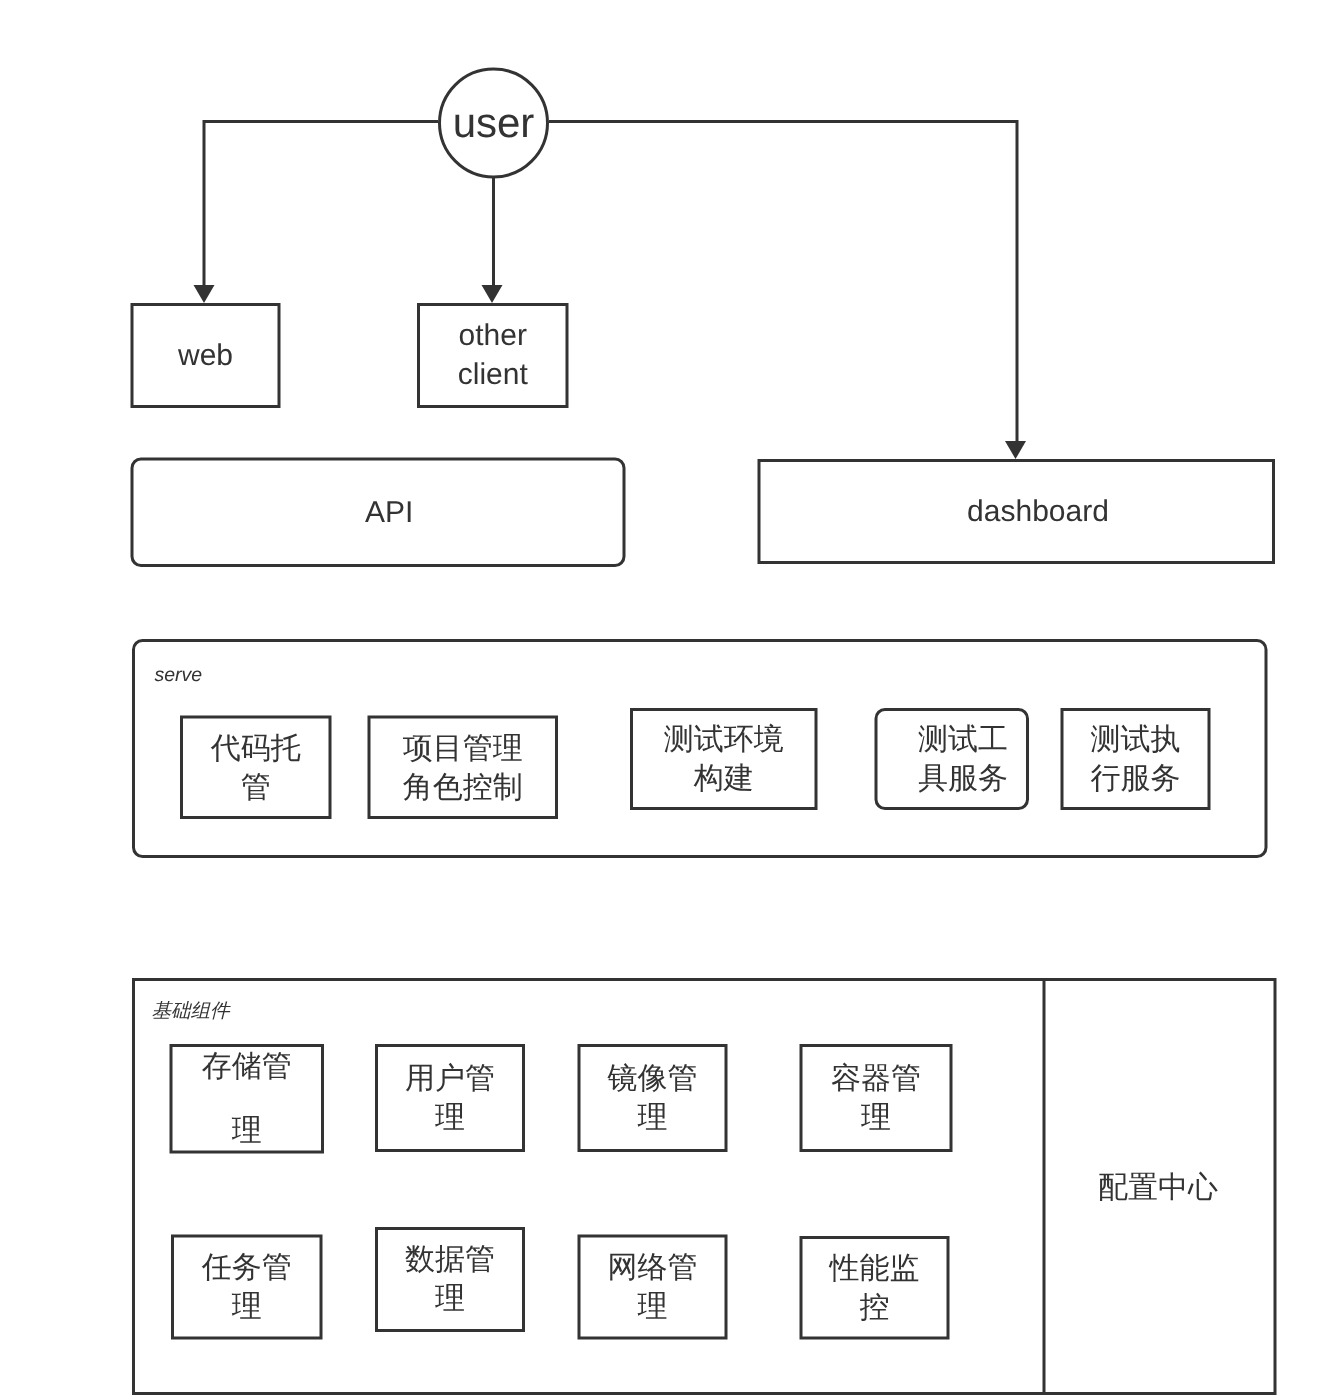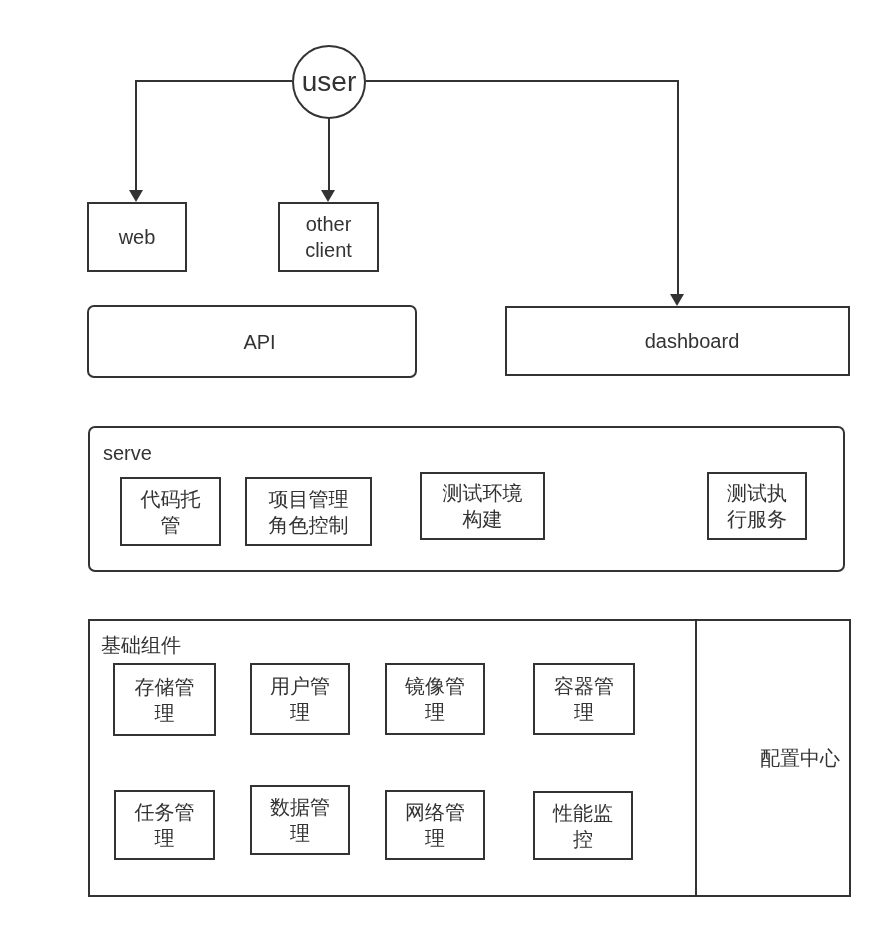--- a/index.html
+++ b/index.html
@@ -40,21 +40,22 @@
     font-size: 28px;
   }
   .container {
     position: absolute;
     box-sizing: border-box;
     border: 2px solid var(--stroke);
     background: var(--bg);
   }
   .group-title {
     position: absolute;
-    font-size: 20px;
+    font-size: 13px;
+    font-style: italic;
   }
   .hline { position: absolute; border-top: 2px solid var(--stroke); }
   .vline { position: absolute; border-left: 2px solid var(--stroke); }
   .arrow-down {
     position: absolute;
     width: 0; height: 0;
     border-left: 7px solid transparent;
     border-right: 7px solid transparent;
     border-top: 12px solid var(--stroke);
   }
@@ -106,33 +107,37 @@
     <div class="box" style="left:330px; top:44px; width:125px; height:68px;">
       <span>测试环境</span>
       <span>构建</span>
     </div>
 
     <div class="box" style="left:155px; top:49px; width:127px; height:69px;">
       <span>项目管理</span>
       <span>角色控制</span>
     </div>
 
+    <div class="box rounded" style="left:493px; top:44px; width:103px; height:68px;">
+      <span>测试工</span>
+      <span>具服务</span>
+    </div>
 
     <div class="box" style="left:617px; top:44px; width:100px; height:68px;">
       <span>测试执</span>
       <span>行服务</span>
     </div>
   </div>
 
-  <div class="container" style="left:88px; top:619px; width:763px; height:278px;">
+  <div class="container" style="left:88px; top:652px; width:763px; height:278px;">
     <div class="group-title" style="left:11px; top:11px;">基础组件</div>
 
     <div class="vline" style="left:605px; top:0; height:274px;"></div>
 
-    <div class="box" style="left:23px; top:42px; width:103px; height:73px;">
+    <div class="box" style="left:23px; top:42px; width:103px; height:73px;justify-content:space-between;">
       <span>存储管</span>
       <span>理</span>
     </div>
     <div class="box" style="left:160px; top:42px; width:100px; height:72px;">
       <span>用户管</span>
       <span>理</span>
     </div>
     <div class="box" style="left:295px; top:42px; width:100px; height:72px;">
       <span>镜像管</span>
       <span>理</span>
@@ -152,18 +157,18 @@
     </div>
     <div class="box" style="left:295px; top:169px; width:100px; height:70px;">
       <span>网络管</span>
       <span>理</span>
     </div>
     <div class="box" style="left:443px; top:170px; width:100px; height:69px;">
       <span>性能监</span>
       <span>控</span>
     </div>
 
-    <div class="right-col" style="left:605px; top:0; width:154px; height:274px;padding-left:28px;">
+    <div class="right-col" style="left:605px; top:0; width:154px; height:274px;">
       <span>配置中心</span>
     </div>
   </div>
 
 </div>
 
 </body></html>

